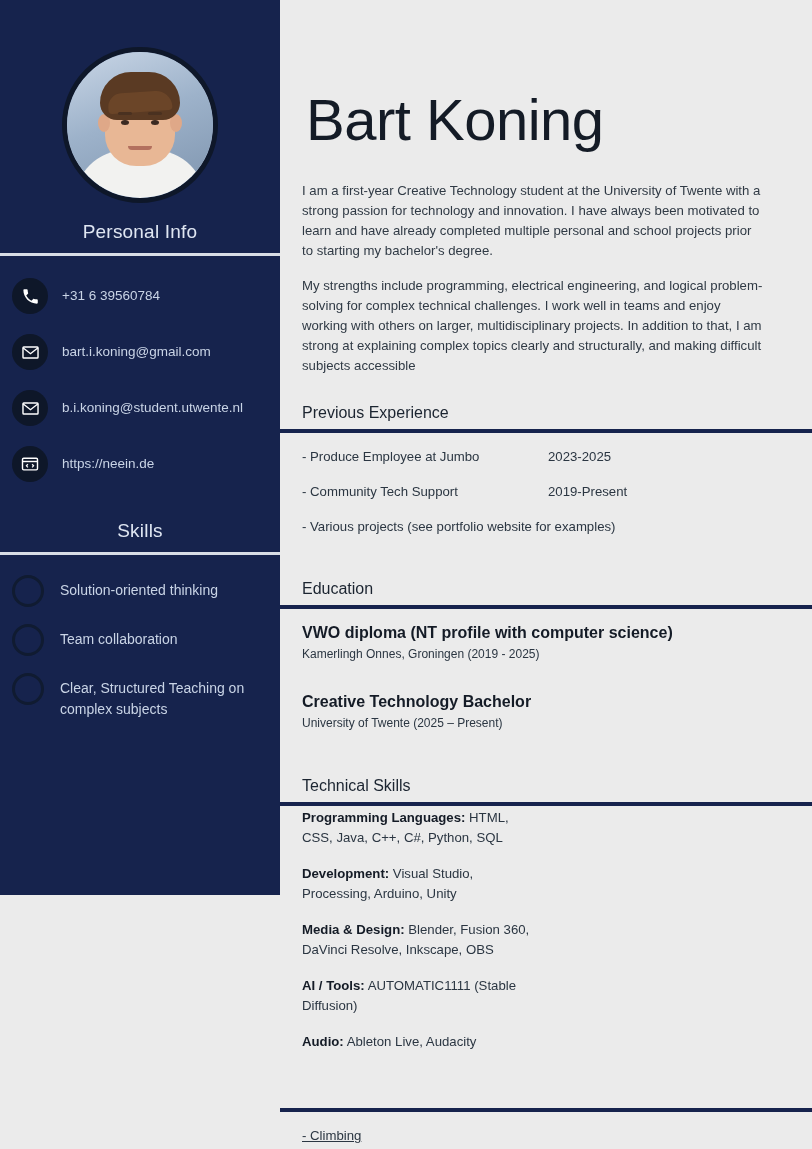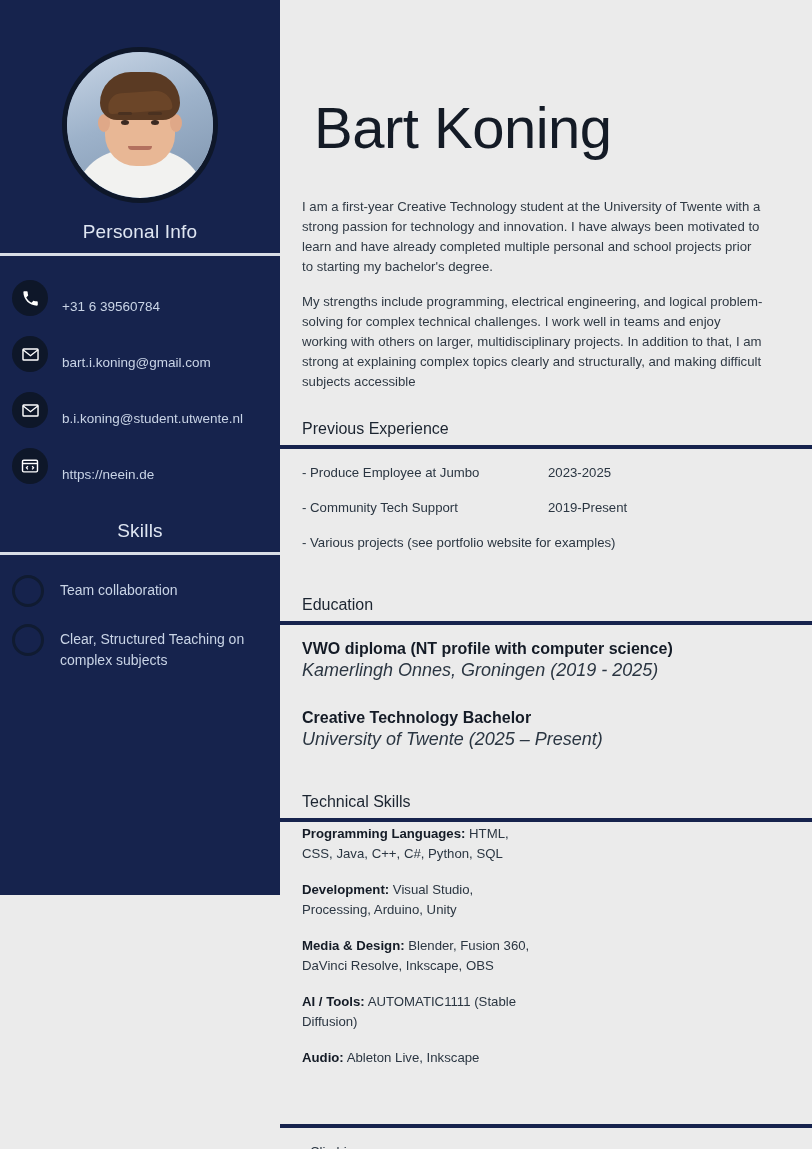--- a/index.html
+++ b/index.html
@@ -158,21 +158,21 @@
     height: 3px;
     background: #d8dde6;
     width: 100%;
   }
 
   .contact-list {
     padding: 22px 0 0 0;
   }
   .contact-row {
     display: flex;
-    align-items: flex-end;
+    align-items: flex-start;
     padding: 0 14px 0 12px;
     margin-bottom: 18px;
     min-height: 38px;
   }
   .icon-circle {
     width: 36px;
     height: 36px;
     min-width: 36px;
     border-radius: 50%;
     background: #0e1729;
@@ -222,21 +222,21 @@
     background: #ebebeb;
     padding: 0 24px 0 22px;
     box-sizing: border-box;
   }
   .name {
     font-size: 58px;
     line-height: 1.02;
     font-weight: 400;
     color: #141b26;
     letter-spacing: -0.5px;
-    margin: 12px;
+    margin: 4px;
     padding-top: 86px;
   }
   .subtitle {
     font-size: 18.5px;
     color: #1b2430;
     font-weight: 400;
     margin: 0;
     padding-top: 13px;
     padding-left: 2px;
   }
@@ -276,22 +276,21 @@
   .exp-role { width: 246px; }
 
   .edu-item { margin-bottom: 18px; }
   .edu-title {
     font-size: 16px;
     font-weight: bold;
     color: #141b26;
     line-height: 19px;
   }
   .edu-sub {
-    font-size: 18px;
-    font-style: italic;
+    font-size: 12px;
     color: #2b3642;
     padding-top: 4px;
     line-height: 16px;
   }
 
   .tech-cols {
     display: flex;
     padding-top: 2px;
     flex-direction: column;
   }
@@ -388,20 +387,24 @@
 
 
     </div>
 
     <div class="side-heading">Skills</div>
     <div class="side-rule"></div>
 
     <div class="skills-list">
       <div class="skill-row">
         <span class="skill-circle"></span>
+        <span class="skill-text">Solution-oriented thinking</span>
+      </div>
+      <div class="skill-row">
+        <span class="skill-circle"></span>
         <span class="skill-text">Team collaboration</span>
       </div>
       <div class="skill-row">
         <span class="skill-circle"></span>
         <span class="skill-text">Clear, Structured Teaching on complex subjects</span>
       </div>
     </div>
 
   </aside>
 
@@ -461,21 +464,21 @@
           <div class="tech-item">
             <b>Media &amp; Design:</b><span> Blender, Fusion 360, DaVinci Resolve, Inkscape, OBS</span>
           </div>
         </div>
 
         <div class="tech-col">
           <div class="tech-item">
             <b>AI / Tools:</b><span> AUTOMATIC1111 (Stable Diffusion)</span>
           </div>
           <div class="tech-item">
-            <b>Audio:</b><span> Ableton Live, Inkscape</span>
+            <b>Audio:</b><span> Ableton Live, Audacity</span>
           </div>
         </div>
 
       </div>
     </section>
 
     <div class="spacer-md"></div>
 
     <section class="section">
       <div class="section-rule"></div>

